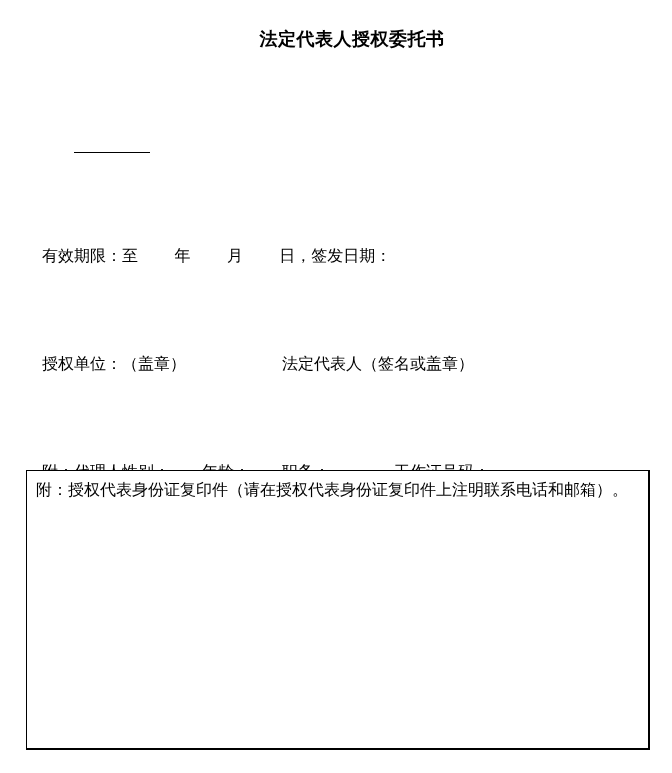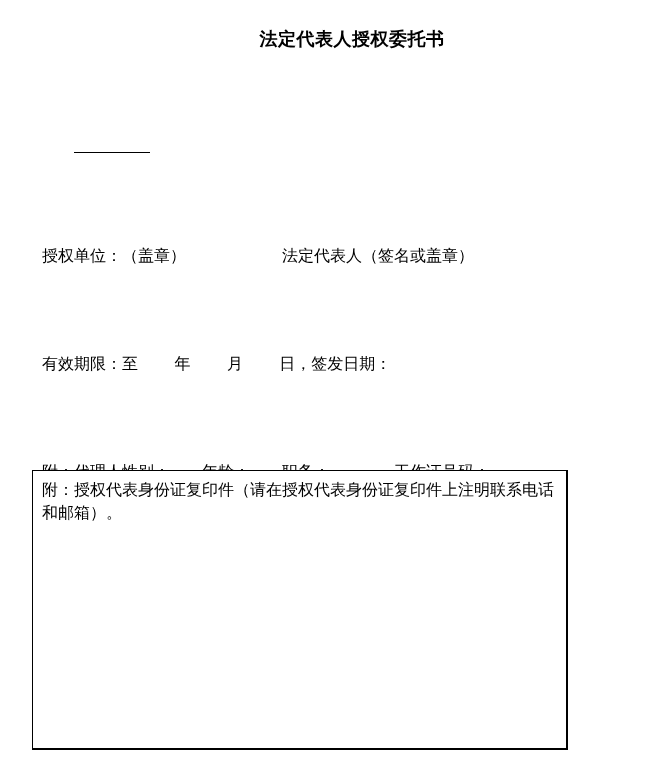--- a/index.html
+++ b/index.html
@@ -37,23 +37,23 @@
   .indent-line { text-indent: 32px; }
   .fill-line {
     display: inline-block;
     width: 76px;
     height: 15px;
     border-bottom: 1px solid #000000;
     vertical-align: baseline;
   }
   .attachment-box {
     position: absolute;
-    left: 32px;
+    left: 26px;
     top: 470px;
-    width: 536px;
+    width: 624px;
     height: 280px;
     box-sizing: border-box;
     border: 1px solid #000000;
     border-right-width: 2px;
     border-bottom-width: 2px;
     background: #ffffff;
   }
   .attachment-text {
     padding: 7px 8px 0 9px;
     font-size: 16px;
@@ -65,23 +65,23 @@
 <body>
 
 <div class="page">
 
   <h1 class="title">法定代表人授权委托书</h1>
 
   <div class="body-block">
 
     <div class="line indent-line"><span class="fill-line"></span></div>
 
+    <div class="line">有效期限：至　　 年　　 月　　 日，签发日期：</div>
+
     <div class="line">授权单位：（盖章）　　　　　　法定代表人（签名或盖章）</div>
-
-    <div class="line">有效期限：至　　 年　　 月　　 日，签发日期：</div>
 
     <div class="line">附：代理人性别：　　年龄：　　职务：　　　　工作证号码：</div>
 
     <div class="line">联系电话：</div>
 
     <div class="line">营业执照号码：　　　　经济性质：</div>
 
     
 
     

